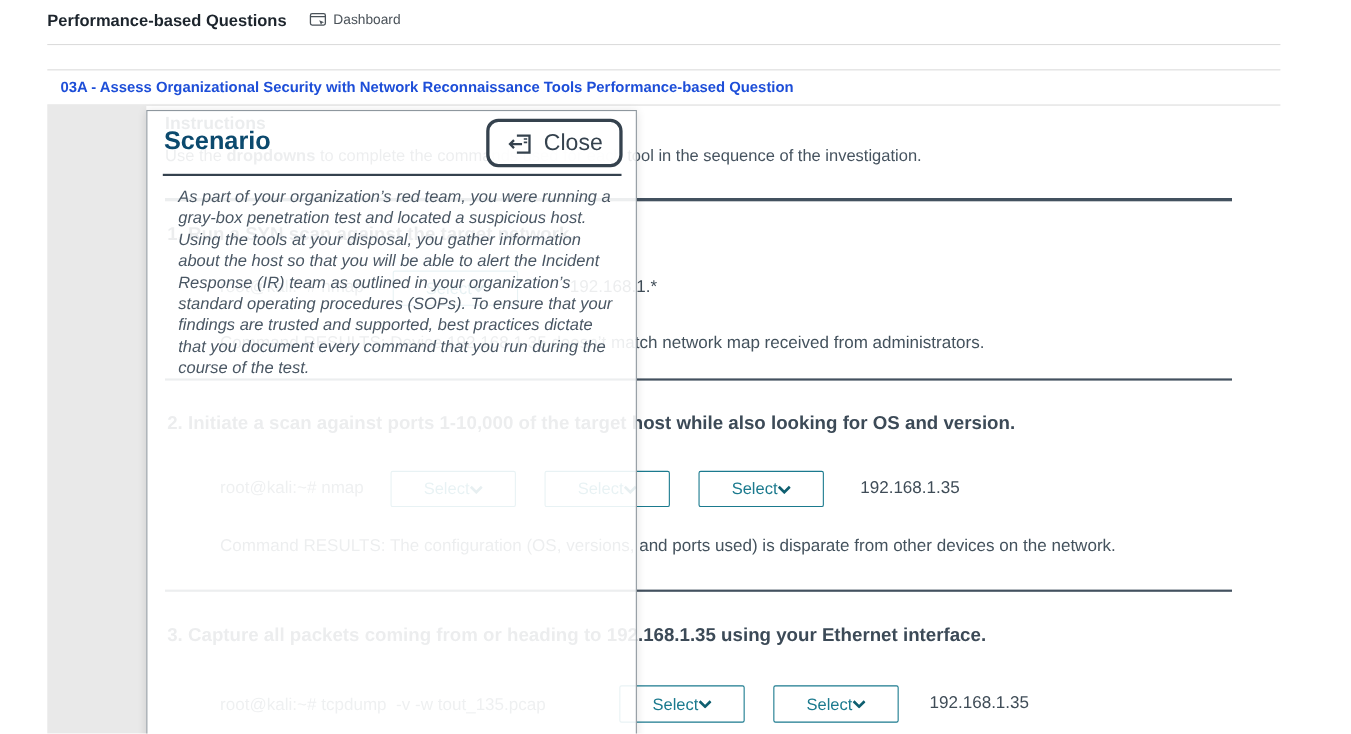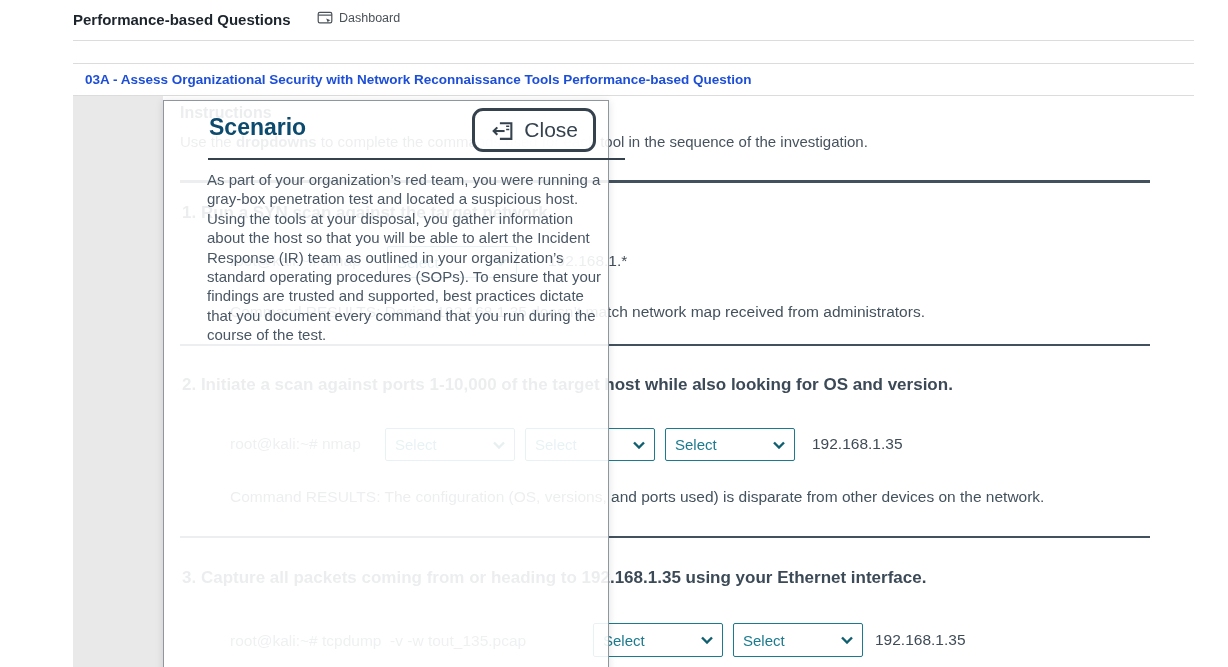--- a/index.html
+++ b/index.html
@@ -1,53 +1,53 @@
 <!DOCTYPE html>
 <html><head>
 <meta charset="utf-8">
 <style>
   html,body{margin:0;padding:0;background:#fff;}
   .stage{position:relative;width:1228px;height:667px;overflow:hidden;background:#fff;
          font-family:"Liberation Sans",sans-serif;color:#44525d;}
-  .abs{position:absolute;margin-left:30px;}
+  .abs{position:absolute;}
   
   .topbar-title{font-size:15px;font-weight:bold;color:#1c242c;}
   .dash-link{display:flex;align-items:center;gap:6px;font-size:12.5px;color:#4a5259;cursor:pointer;}
   .hline{background:#dcdcdc;height:1px;}
   .heading-text{font-size:13.5px;font-weight:bold;color:#1d4ed8;}
   .gray-strip{background:#e9e9e9;}
   
   .sec-title{font-size:17px;font-weight:bold;color:#3c4a57;white-space:nowrap;}
   .instr-head{font-size:16px;font-weight:bold;color:#3a4856;}
   .instr-line{font-size:15px;color:#46535f;white-space:nowrap;}
   .prompt{font-size:15.5px;color:#55646e;white-space:pre;}
   .value{font-size:15.5px;color:#3f4c57;white-space:nowrap;}
   .result{font-size:15.5px;color:#44525d;white-space:nowrap;}
   .divider{background:#43515f;}
-  .select-box{box-sizing:border-box;width:130px;background:#fff;border:1px solid #1b7a8e;border-radius:2px;
-              display:flex;align-items:center;justify-content:space-between;padding:0 9px;color:#1b7a8e;
+  .select-box{box-sizing:border-box;width:114px;background:#fff;border:1px solid #1b7a8e;border-radius:2px;
+              display:flex;align-items:center;justify-content:center;padding:0 9px;color:#1b7a8e;
               font-size:15px;cursor:pointer;}
   
   .modal{box-sizing:border-box;background:rgba(255,255,255,0.9);border:1px solid #8e979e;
          box-shadow:0 1px 8px rgba(0,0,0,0.12);}
   .modal-title{font-size:23px;font-weight:bold;color:#0c4a6e;}
   .close-btn{box-sizing:border-box;display:flex;align-items:center;gap:9px;height:44px;padding:0 15px;
              border:3px solid #35424e;border-radius:11px;background:rgba(255,255,255,0.85);
              font-size:21px;color:#35424e;cursor:pointer;}
   .modal-hr{background:#35424e;height:2px;}
   .modal-body{font-size:15px;line-height:19.4px;color:#4a5764;white-space:pre-line;}
 </style>
 </head>
 <body>
 
 <div class="stage">
 
   <div class="abs topbar-title" style="left:43px;top:11px;">Performance-based Questions</div>
 
-  <div class="abs dash-link" style="left:287px;top:10px;justify-content:space-between;">
+  <div class="abs dash-link" style="left:281px;top:10px;justify-content:space-between;">
     <span style="display:inline-flex;">
       <svg width="16" height="16" viewBox="0 0 20 20" fill="none" stroke="#4a5259" stroke-width="1.5">
         <rect x="1.5" y="3" width="17" height="13" rx="2"></rect>
         <path d="M1.5 6.4 H18.5"></path>
         <path d="M11.5 10.5 l5.5 2.2 -2.4 0.9 -1 2.4 z" fill="#4a5259" stroke="none"></path>
       </svg>
     </span>
     <span>Dashboard</span>
   </div>
 
@@ -139,21 +139,21 @@
           <path d="M14 12.5 H3.5"></path>
           <path d="M7 9 L3.5 12.5 L7 16"></path>
           <path d="M15.5 8 h3 M15.5 11 h3" stroke-width="1.4"></path>
         </svg>
       </span>
       <span>Close</span>
     </div>
 
     <div class="abs modal-hr" style="left:14px;top:57px;width:417px;"></div>
 
-    <div class="abs modal-body" style="left:13px;top:69px;width:415px;">As part of your organization’s red team, you were running a
+    <div class="abs modal-body" style="left:28px;top:69px;width:415px;font-style:italic;">As part of your organization’s red team, you were running a
 gray-box penetration test and located a suspicious host.
 Using the tools at your disposal, you gather information
 about the host so that you will be able to alert the Incident
 Response (IR) team as outlined in your organization’s
 standard operating procedures (SOPs). To ensure that your
 findings are trusted and supported, best practices dictate
 that you document every command that you run during the
 course of the test.</div>
   </div>
 

